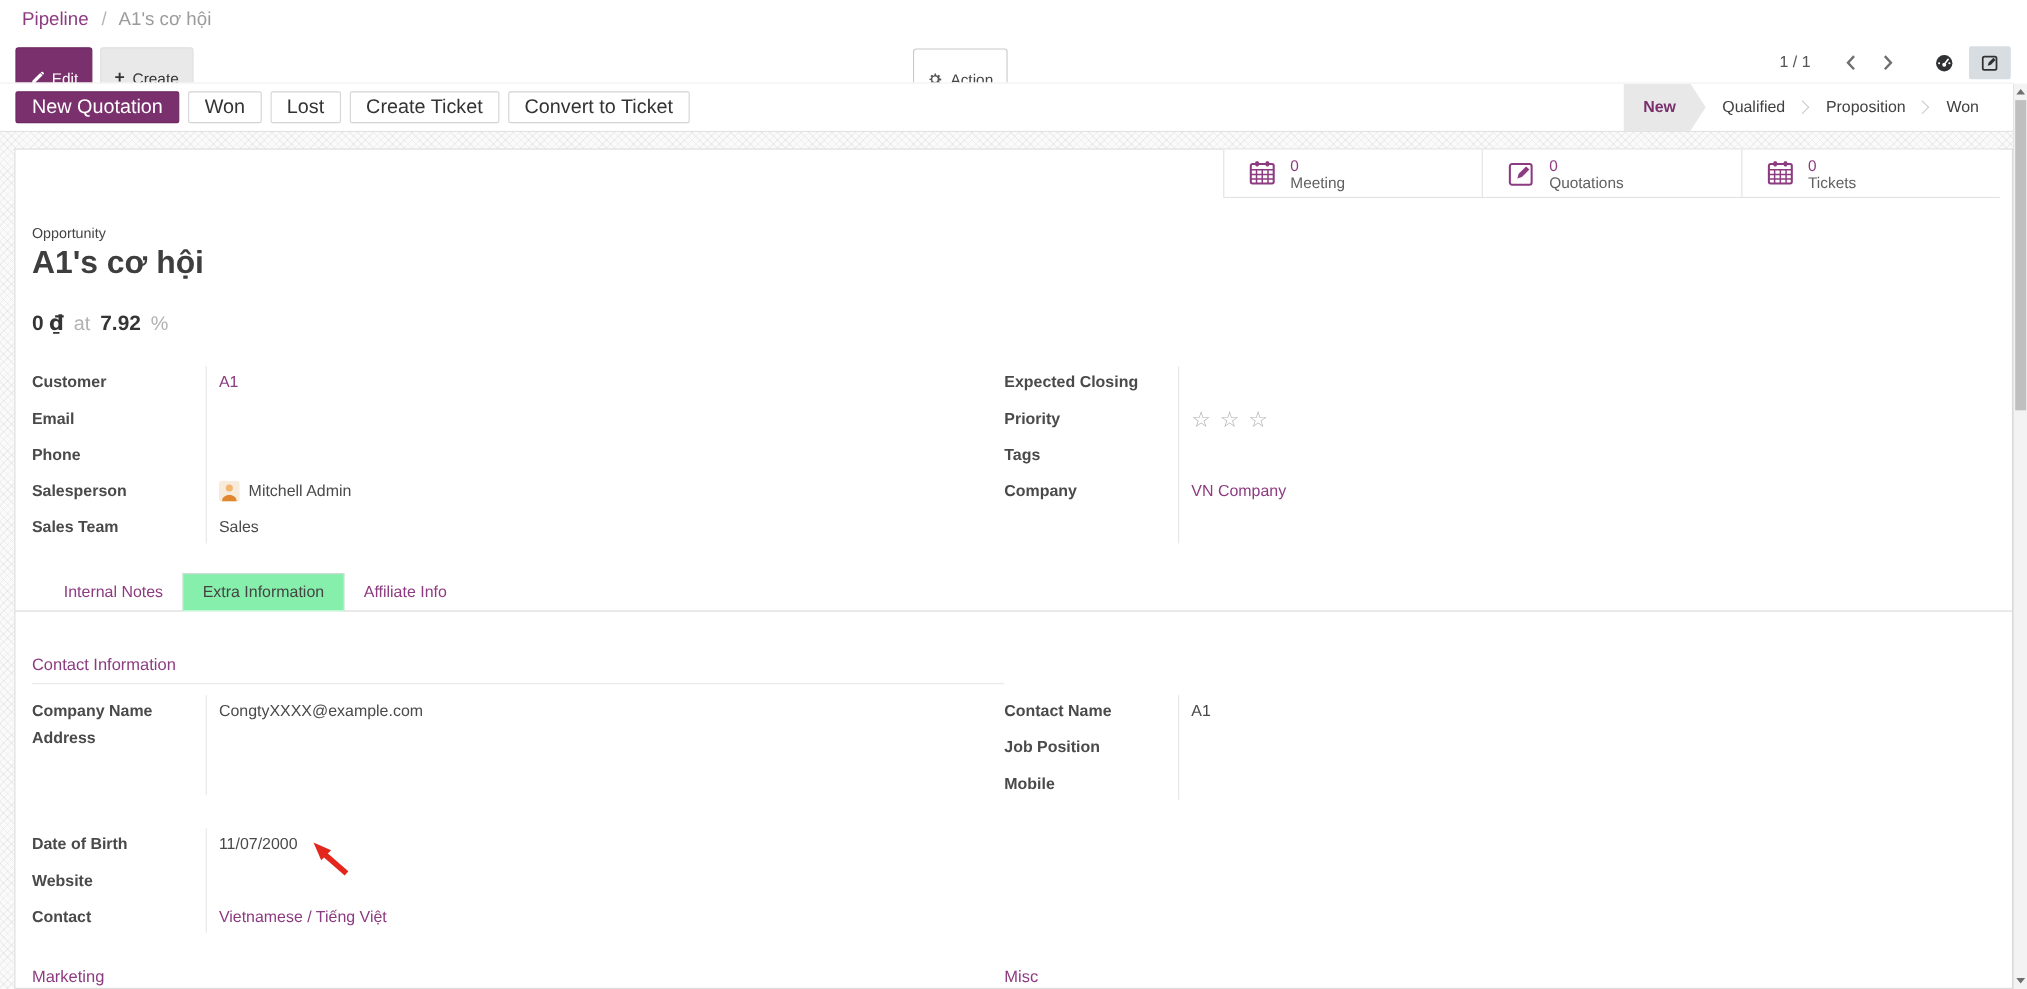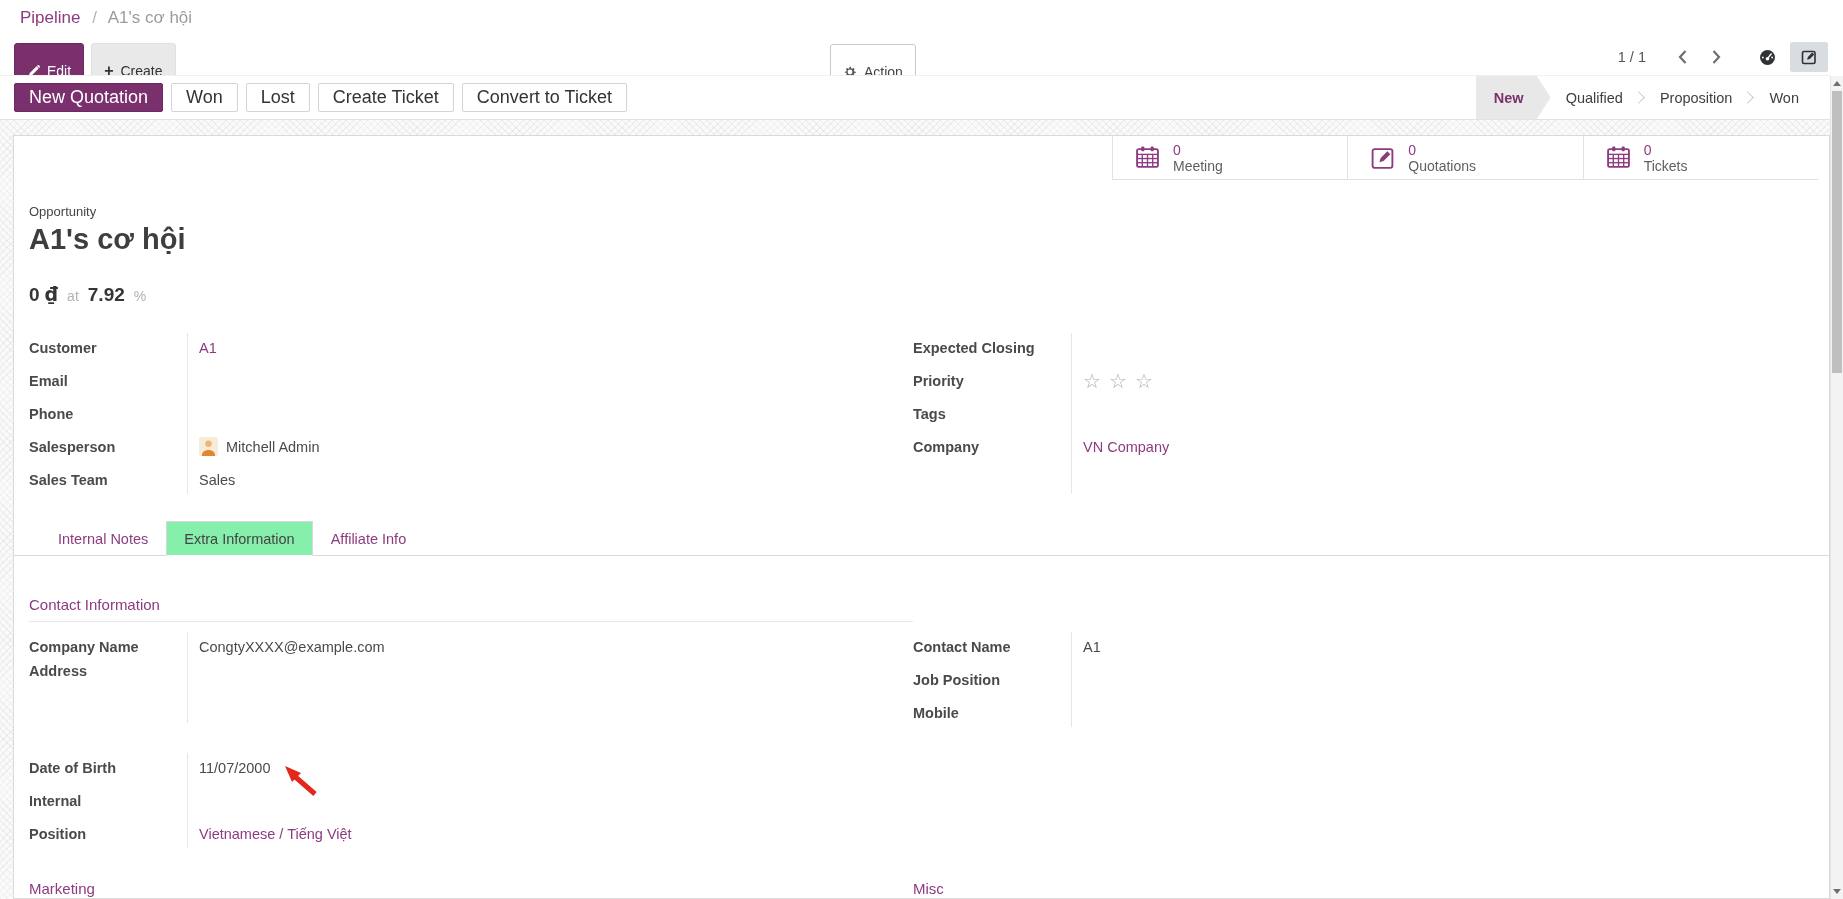--- a/index.html
+++ b/index.html
@@ -63,21 +63,21 @@
                padding-left:22px; cursor:pointer; color:#8d3b80; }
   .sm-stat { display:flex; flex-direction:column; line-height:16px; }
   .sm-count { color:#8d3b80; font-size:14px; }
   .sm-label { color:#5f5f5f; font-size:14px; }
 
   .type-label { margin-top:68px; font-size:13px; color:#454545; }
   .opp-title { margin-top:4px; font-size:29px; font-weight:bold; color:#3e3e3e; }
   .revenue { margin-top:27px; font-size:19px; display:flex; align-items:baseline; gap:9px; }
   .rev-strong { font-weight:bold; color:#353535; }
   .dejavu { font-family:"DejaVu Sans",sans-serif; }
-  .rev-muted { color:#b2b2b2; font-size:14px; }
+  .rev-muted { color:#b2b2b2; font-size:18px; }
 
   .field-groups { display:grid; grid-template-columns:884px 1fr; margin-top:25px; }
   .group { position:relative; }
   .vline { position:absolute; left:158px; top:2px; bottom:2px; width:1px; background:#e6e6e6; }
   .frow { display:grid; grid-template-columns:158px 1fr; min-height:33px; align-items:center; }
   .frow.tall { min-height:62px; align-items:start; }
   .flabel { font-weight:bold; color:#4a4a4a; padding-right:8px; }
   .fvalue { padding-left:12px; color:#4a4a4a; }
   .link { color:#8d3b80; cursor:pointer; }
   .stars { font-family:"DejaVu Sans",sans-serif; color:#b0b0b0; font-size:20px; letter-spacing:8px; cursor:pointer; }
@@ -356,25 +356,25 @@
               </div>
             </div>
             <div class="group-gap"></div>
             <div class="group">
               <div class="vline"></div>
               <div class="frow">
                 <span class="flabel">Date of Birth</span>
                 <span class="fvalue">11/07/2000</span>
               </div>
               <div class="frow">
-                <span class="flabel">Internal</span>
+                <span class="flabel">Website</span>
                 <span class="fvalue"></span>
               </div>
               <div class="frow">
-                <span class="flabel">Position</span>
+                <span class="flabel">Contact</span>
                 <span class="fvalue link">Vietnamese / Tiếng Việt</span>
               </div>
             </div>
           </div>
 
           <div>
             <div class="group">
               <div class="vline"></div>
               <div class="frow">
                 <span class="flabel">Contact Name</span>

